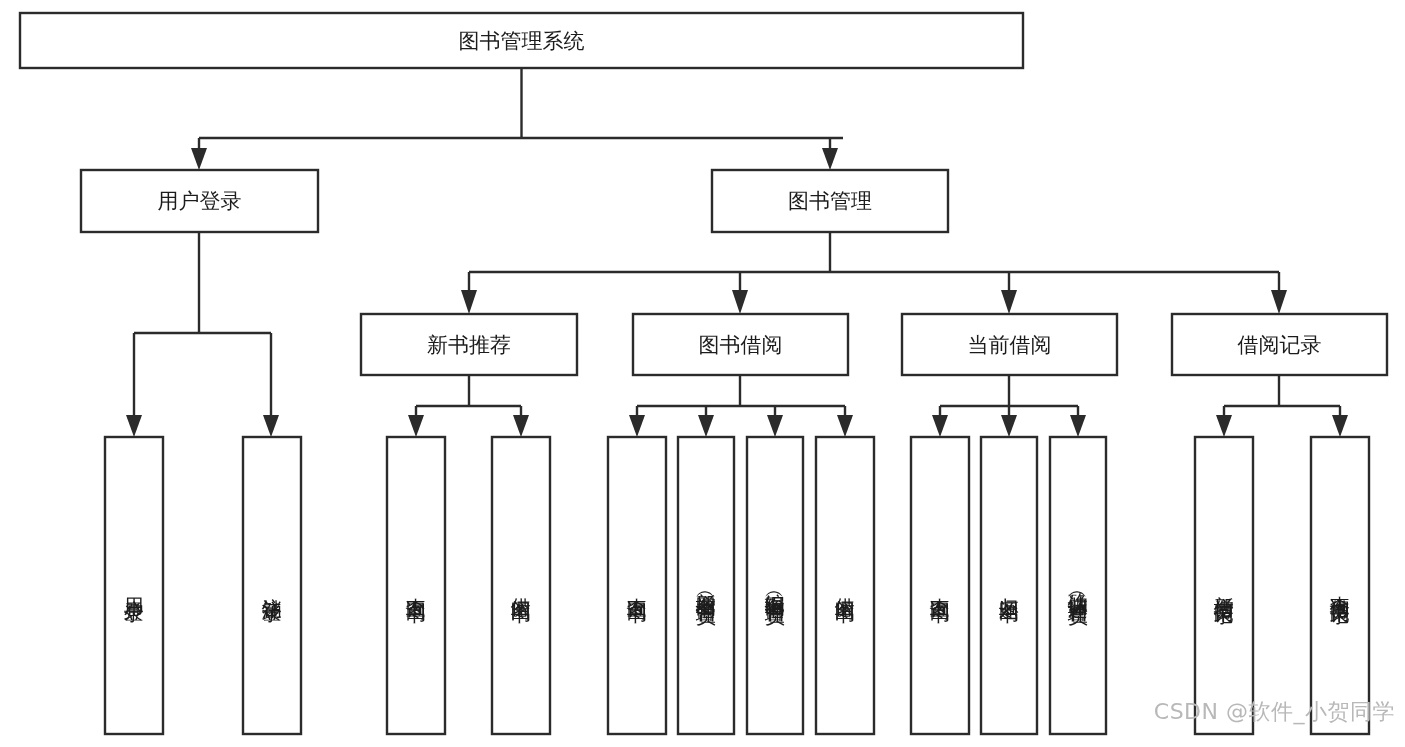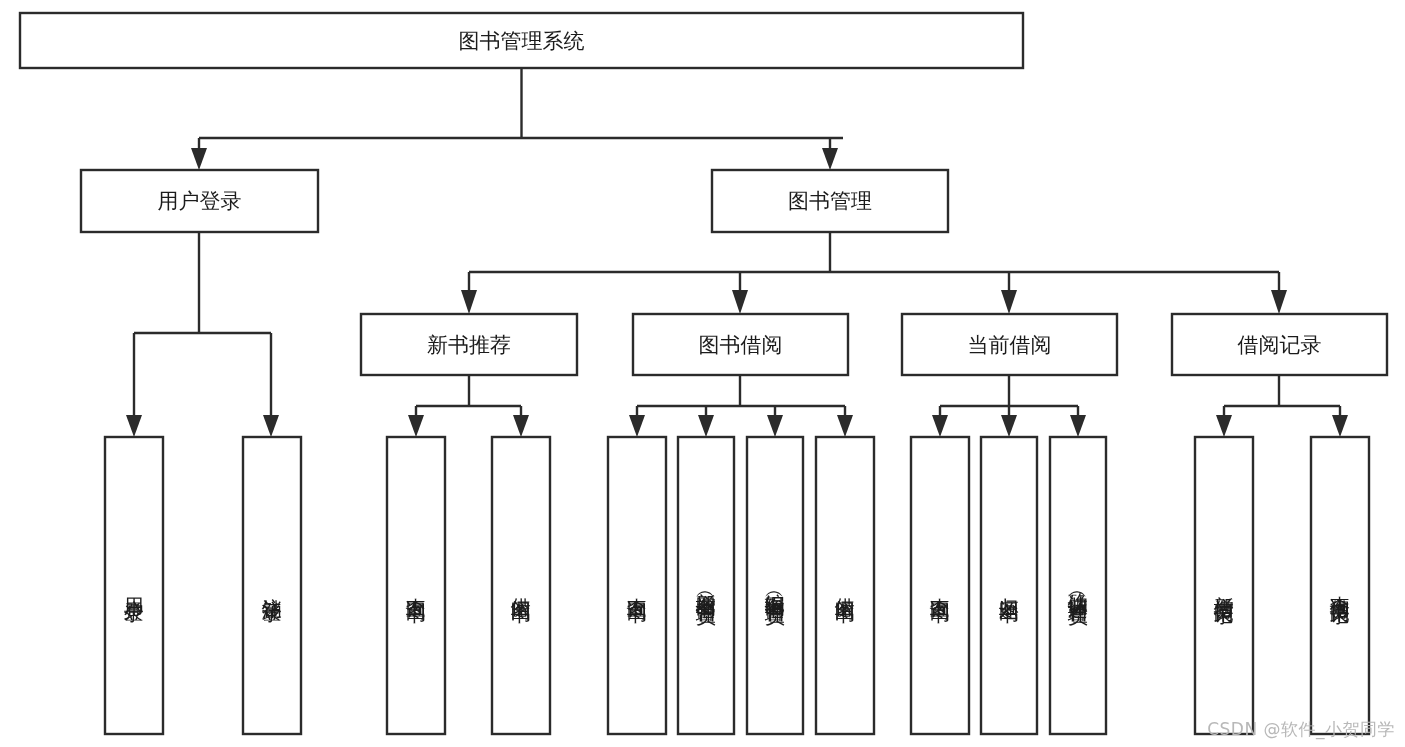--- a/index.html
+++ b/index.html
@@ -61,23 +61,23 @@
     line-height: 1.12;
     letter-spacing: 2px;
     color: #1c1c1c;
     white-space: nowrap;
     pointer-events: none;
     user-select: none;
   }
   .watermark {
     position: absolute;
     right: 10px;
-    bottom: 6px;
-    font-family: "DejaVu Sans", "Liberation Sans", sans-serif;
-    font-size: 17px;
+    bottom: 20px;
+    font-family: "DejaVu Sans", "Liberation Sans", sans-serif;
+    font-size: 22px;
     color: #b8b8b8;
     letter-spacing: 0.5px;
     white-space: nowrap;
     pointer-events: none;
     user-select: none;
   }
 </style>
 </head>
 <body>
 

